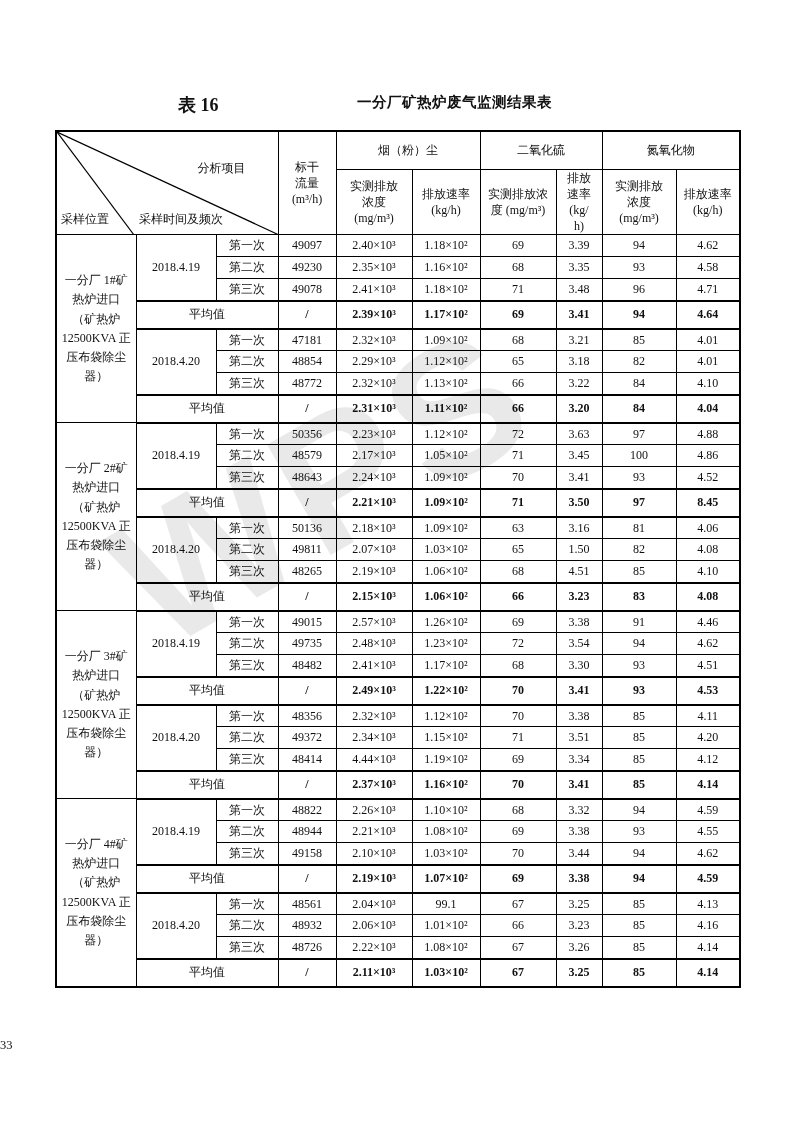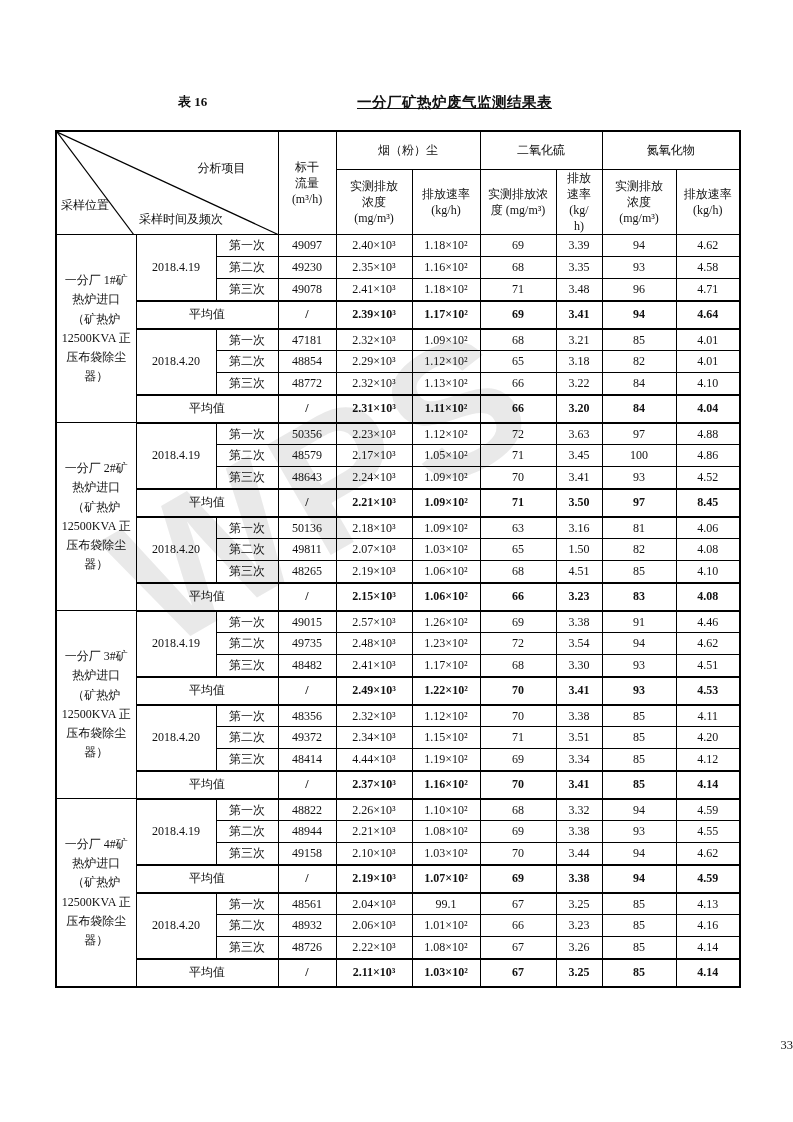--- a/index.html
+++ b/index.html
@@ -10,45 +10,45 @@
     font-family:"Liberation Serif","DejaVu Serif",serif; color:#111;
   }
   .watermark {
     position:absolute; left:130px; top:505px; z-index:0;
     font-size:185px; font-weight:bold; letter-spacing:8px; line-height:1;
     transform:rotate(-30deg); transform-origin:0 50%;
     opacity:.45; user-select:none; white-space:nowrap;
     font-family:"Liberation Sans","DejaVu Sans",sans-serif;
   }
   .caption-row { position:absolute; top:93px; left:0; width:100%; height:22px; z-index:1; }
-  .tbl-label { position:absolute; left:178px; font-size:13px; font-weight:bold; }
-  .tbl-title { position:absolute; left:357px; font-size:14.5px; font-weight:bold; letter-spacing:.5px;text-decoration:underline; }
+  .tbl-label { position:absolute; left:178px; font-size:18px; font-weight:bold; }
+  .tbl-title { position:absolute; left:357px; font-size:14.5px; font-weight:bold; letter-spacing:.5px; }
   table.monitor-table {
     position:absolute; left:55px; top:130px; width:684px; z-index:1;
     border-collapse:collapse; table-layout:fixed;
     border:2px solid #000; background:transparent;
   }
   .monitor-table th, .monitor-table td {
     border:1px solid #000; text-align:center; vertical-align:middle;
     font-size:12px; font-weight:normal; padding:0 1px; background:transparent;
   }
   thead tr.grp-row { height:38px; }
   thead tr.sub-row { height:62px;margin-top:28px; }
   thead th { white-space:pre-line; line-height:1.35; }
   th.corner { position:relative; padding:8px; }
   th.corner svg { position:absolute; left:0; top:0; width:100%; height:100%; }
   .c-top { position:absolute; right:32px; top:28px; }
   .c-mid { position:absolute; left:82px; bottom:7px; }
-  .c-bl  { position:absolute; left:4px;  bottom:21px; }
+  .c-bl  { position:absolute; left:4px;  bottom:7px; }
   tbody tr { height:22px; }
   tbody tr.avg { height:28px; }
   tbody td.pos { white-space:pre-line; line-height:1.6; }
   tbody tr.avg td { border-top:2px solid #000; border-bottom:2px solid #000; font-weight:bold; }
   tbody tr.avg td[data-name="average-label-cell"] { font-weight:normal; }
-  .page-number { position:absolute; top:1038px; left:0; width:100%; text-align:right; font-size:12.5px; z-index:1; }
+  .page-number { position:absolute; top:1038px; left:0; width:100%; text-align:left; font-size:12.5px; z-index:1; }
 </style>
 </head>
 <body>
 
 <div class="page" data-name="document-page">
 
   <div class="watermark" data-name="wps-watermark" style="color: rgb(207, 207, 207);">WPS</div>
 
   <div class="caption-row" data-name="table-caption">
     <span class="tbl-label" data-name="table-label">表 16</span>

